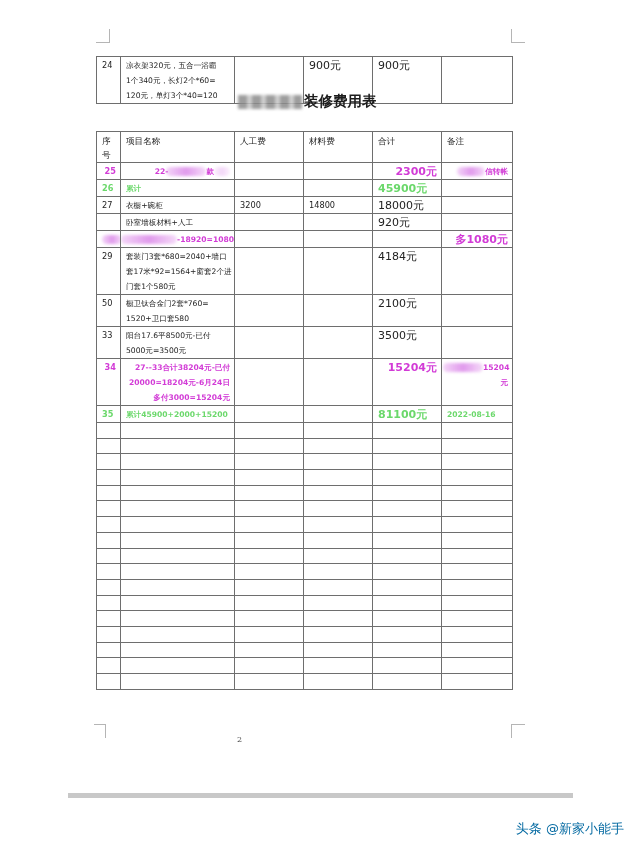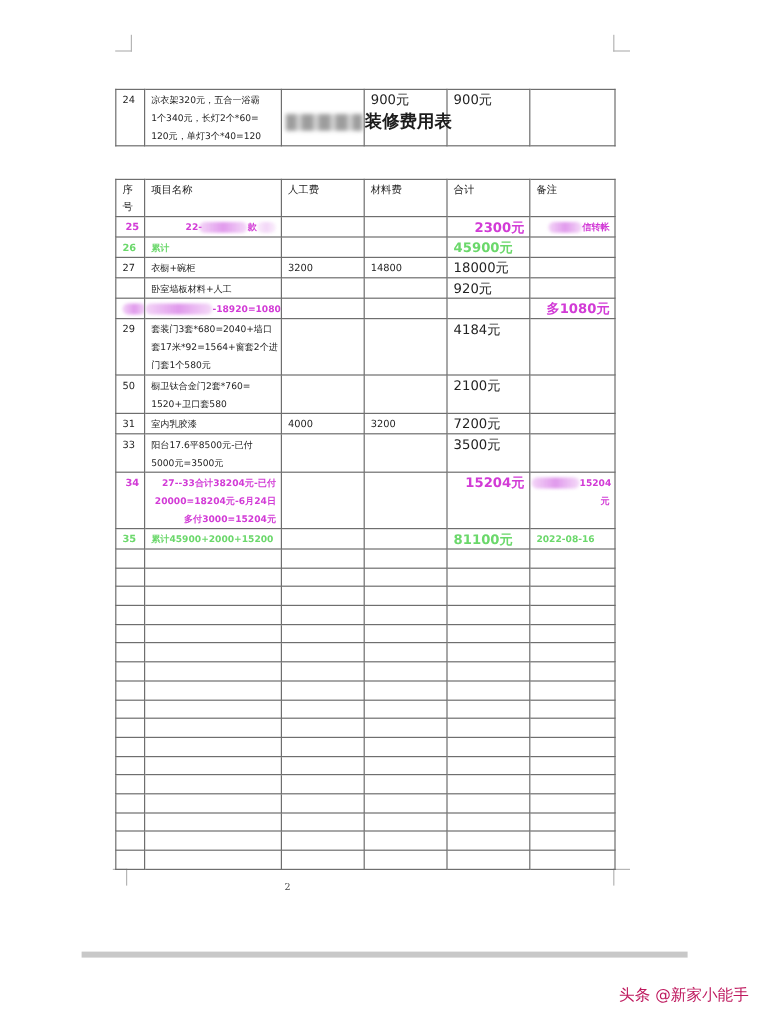--- a/index.html
+++ b/index.html
@@ -5,42 +5,42 @@
     * { box-sizing: border-box; margin: 0; padding: 0; }
     html, body { width: 640px; height: 853px; background: #ffffff; overflow: hidden; }
     body { position: relative; font-family: "DejaVu Sans", "Liberation Sans", sans-serif; color: #222; }
 
     .corner { position: absolute; width: 14px; height: 14px; border-color: #b5b5b5; border-style: solid; border-width: 0; }
     .corner.tl { left: 96px; top: 29px; border-right-width: 1px; border-bottom-width: 1px; }
     .corner.tr { left: 511px; top: 29px; border-left-width: 1px; border-bottom-width: 1px; }
     .corner.bl { left: 94px; top: 724px; border-right-width: 1px; border-top-width: 1px; width: 12px; height: 14px; }
     .corner.br { left: 511px; top: 724px; border-left-width: 1px; border-top-width: 1px; width: 14px; height: 14px; }
 
-    table { position: absolute; border-collapse: collapse; table-layout: fixed; margin-top: 18px; }
+    table { position: absolute; border-collapse: collapse; table-layout: fixed; }
     td, th { border: 1px solid #6e6e6e; vertical-align: top; font-size: 7.6px; line-height: 15px; padding: 1px 4px 0 5px; font-weight: normal; text-align: left; overflow: hidden; white-space: nowrap; }
     .prev-table { left: 96px; top: 56px; width: 416px; }
     .main-table { left: 96px; top: 131px; width: 416px; }
     col.c1 { width: 24px; } col.c2 { width: 114px; } col.c3 { width: 69px; }
     col.c4 { width: 69px; } col.c5 { width: 69px; } col.c6 { width: 71px; }
 
     .hdr th { font-size: 8.6px; line-height: 14px; padding-top: 2px; }
     .num { font-size: 8.2px; }
     .money { font-size: 11px; }
     .pink { color: #d23bd6; font-weight: bold; text-align: right; }
     .green { color: #6bd86b; font-weight: bold; }
     .blur { display: inline-block; height: 9px; vertical-align: middle; border-radius: 5px;
             background: linear-gradient(90deg, rgba(226,150,236,0.4), rgba(214,120,230,0.75), rgba(226,150,236,0.35)); filter: blur(1.5px); }
     .title-blur { display: inline-block; width: 64px; height: 14px; vertical-align: middle; margin-right: 2px;
                   background: repeating-linear-gradient(90deg, #8c8c8c 0 9px, #c6c6c6 9px 14px); filter: blur(1.6px); opacity: .85; }
 
     .doc-title { position: absolute; top: 92px; left: 238px; font-size: 14.5px; font-weight: bold; color: #1c1c1c; white-space: nowrap; }
     .empty td { height: 15.7px; line-height: 14px; }
     .page-num { position: absolute; top: 735px; left: 237px; font-size: 8px; color: #444; font-family: "DejaVu Serif", serif; }
     .divider { position: absolute; left: 68px; top: 793px; width: 505px; height: 5px; background: #c8c8c8; }
-    .watermark { position: absolute; right: 16px; top: 820px; font-size: 13px; color: #be185d; white-space: nowrap;
+    .watermark { position: absolute; right: 16px; top: 820px; font-size: 13px; color: #0369a1; white-space: nowrap;
                  text-shadow: 0 0 1px #fff, 0 0 1px #fff; }
   </style>
 </head>
 <body>
 
 <div class="corner tl"></div>
 <div class="corner tr"></div>
 <div class="corner bl"></div>
 <div class="corner br"></div>
 
@@ -158,28 +158,20 @@
     <td>
       <div>橱卫钛合金门2套*760=</div>
       <div>1520+卫口套580</div>
     </td>
     <td></td>
     <td></td>
     <td class="money">2100元</td>
     <td></td>
   </tr>
 
-  <tr>
-    <td class="num">31</td>
-    <td>室内乳胶漆</td>
-    <td class="num">4000</td>
-    <td class="num">3200</td>
-    <td class="money">7200元</td>
-    <td></td>
-  </tr>
 
 
   <tr>
     <td class="num">33</td>
     <td>
       <div>阳台17.6平8500元-已付</div>
       <div>5000元=3500元</div>
     </td>
     <td></td>
     <td></td>

